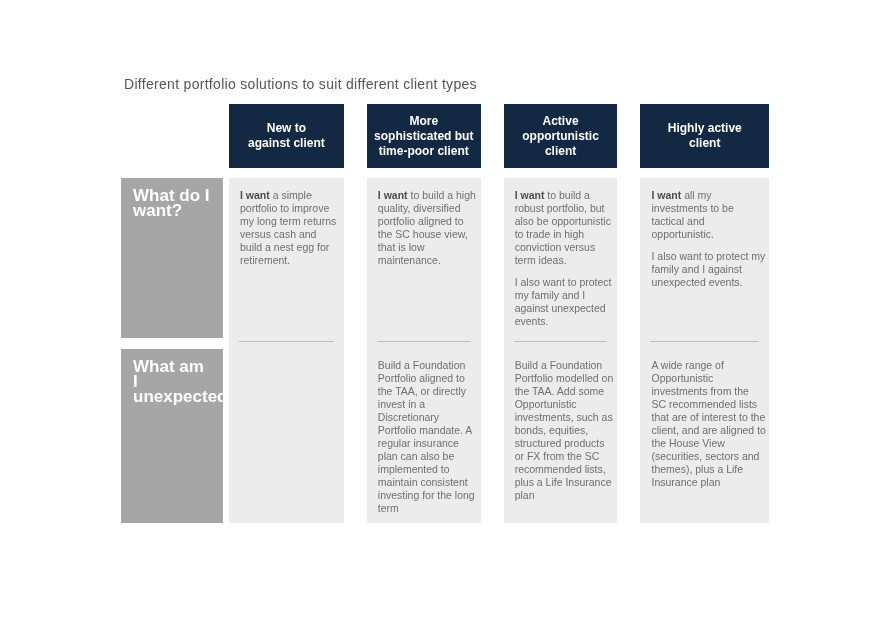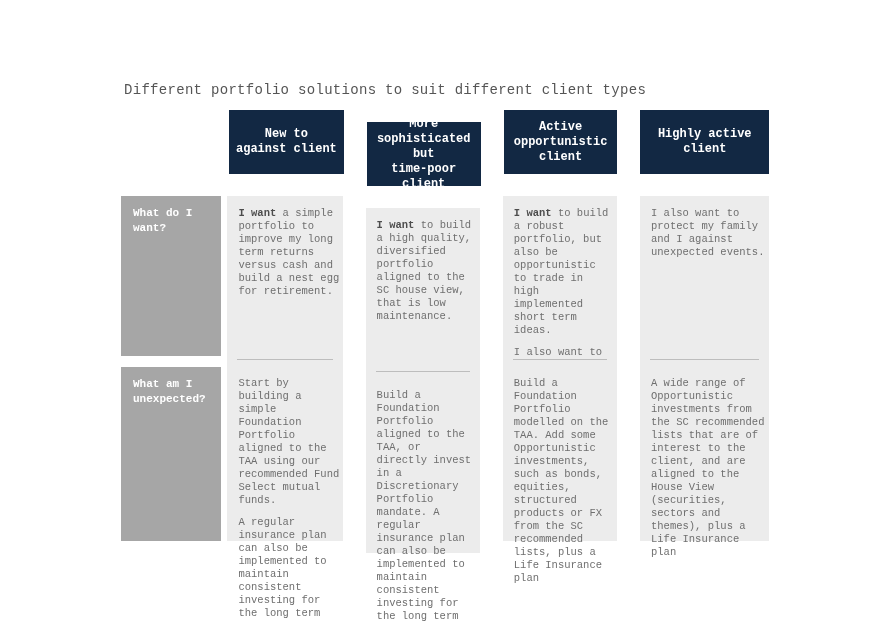--- a/index.html
+++ b/index.html
@@ -1,43 +1,43 @@
 <!DOCTYPE html>
 <html><head>
 <meta charset="utf-8">
 <style>
   html,body{margin:0;padding:0;}
   body{
     width:890px;height:626px;background:#ffffff;position:relative;
     font-family:"Liberation Sans", sans-serif;
     -webkit-font-smoothing:antialiased;
   }
-  .canvas{position:absolute;left:121px;top:82px;width:660px;font-family:Liberation Mono, monospace;}
+  .canvas{position:absolute;left:121px;top:76px;width:660px;}
   .title{
     font-size:14px;font-weight:400;color:#555555;letter-spacing:0.3px;
     margin:0 0 0 3px;height:17px;
   }
   
   .header-band{display:flex;margin-left:108px;margin-top:11px;}
   .col-head{
     background:#122843;color:#ffffff;font-weight:bold;font-size:12px;
     line-height:15px;text-align:center;height:64px;
     display:flex;flex-direction:column;justify-content:center;
     box-sizing:border-box;padding:2px 4px;
   }
   .col-head .line{display:block;}
   .w1{width:117px;margin-right:23px;}
-  .w2{width:116px;margin-right:23px;margin-top:12px;}
+  .w2{width:116px;margin-right:23px;}
   .w3{width:116px;margin-right:23px;}
   .w4{width:131px;margin-right:12px;}
   
   .body-band{display:flex;margin-top:10px;}
   .rowheader-col{width:102px;margin-right:6px;display:flex;flex-direction:column;}
   .rh{
-    background:#a6a6a6;color:#ffffff;font-weight:bold;font-size:11px;
+    background:#a6a6a6;color:#ffffff;font-weight:bold;font-size:17px;
     line-height:15px;box-sizing:border-box;padding:10px 10px 0 12px;
   }
   .rh .line{display:block;}
   .rh1{height:160px;}
   .rh-gap{height:11px;background:#ffffff;}
   .rh2{height:174px;}
   .body-col{background:#ececec;height:345px;box-sizing:border-box;}
   .cell{
     box-sizing:border-box;color:#6f6f6f;font-size:10.5px;line-height:13px;
     padding:11px 3px 0 11px;
@@ -90,51 +90,48 @@
         <span class="line">unexpected?</span>
       </div>
     </div>
 
     <div class="body-col w1">
       <div class="cell cell-r1">
         <p><b>I want</b><span> a simple portfolio to improve my long term returns versus cash and build a nest egg for retirement.</span></p>
 
       </div>
       <div class="divider"></div>
-      <div class="cell cell-r2">
-        <p>Start by building a simple Foundation Portfolio aligned to the TAA using our recommended Fund Select mutual funds.</p>
-        <p>A regular insurance plan can also be implemented to maintain consistent investing for the long term</p>
-      </div>
     </div>
 
     <div class="body-col w2">
       <div class="cell cell-r1">
         <p><b>I want</b><span> to build a high quality, diversified portfolio aligned to the SC house view, that is low maintenance.</span></p>
       </div>
       <div class="divider"></div>
       <div class="cell cell-r2">
         <p>Build a Foundation Portfolio aligned to the TAA, or directly invest in a Discretionary Portfolio mandate. A regular insurance plan can also be implemented to maintain consistent investing for the long term</p>
 
       </div>
     </div>
 
     <div class="body-col w3">
       <div class="cell cell-r1">
-        <p><b>I want</b><span> to build a robust portfolio, but also be opportunistic to trade in high implemented short term ideas.</span></p>
+        <p><b>I want</b><span> to build a robust portfolio, but also be opportunistic to trade in high conviction versus term ideas.</span></p>
         <p>I also want to protect my family and I against unexpected events.</p>
       </div>
       <div class="divider"></div>
       <div class="cell cell-r2">
         <p>Build a Foundation Portfolio modelled on the TAA. Add some Opportunistic investments, such as bonds, equities, structured products or FX from the SC recommended lists, plus a Life Insurance plan</p>
 
       </div>
     </div>
 
     <div class="body-col w4">
       <div class="cell cell-r1">
+        <p><b>I want</b><span> all my investments to be tactical and opportunistic.</span></p>
         <p>I also want to protect my family and I against unexpected events.</p>
       </div>
       <div class="divider"></div>
       <div class="cell cell-r2">
         <p>A wide range of Opportunistic investments from the SC recommended lists that are of interest to the client, and are aligned to the House View (securities, sectors and themes), plus a Life Insurance plan</p>
 
       </div>
     </div>
 
   </div>

